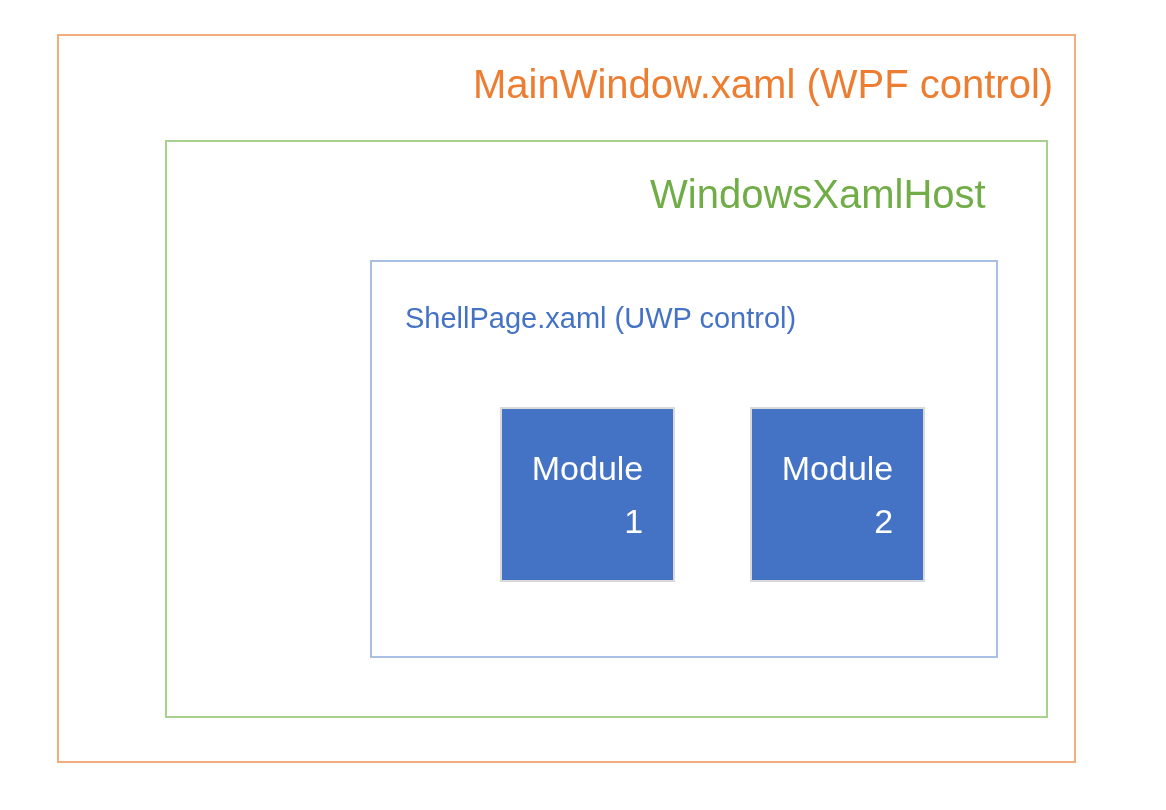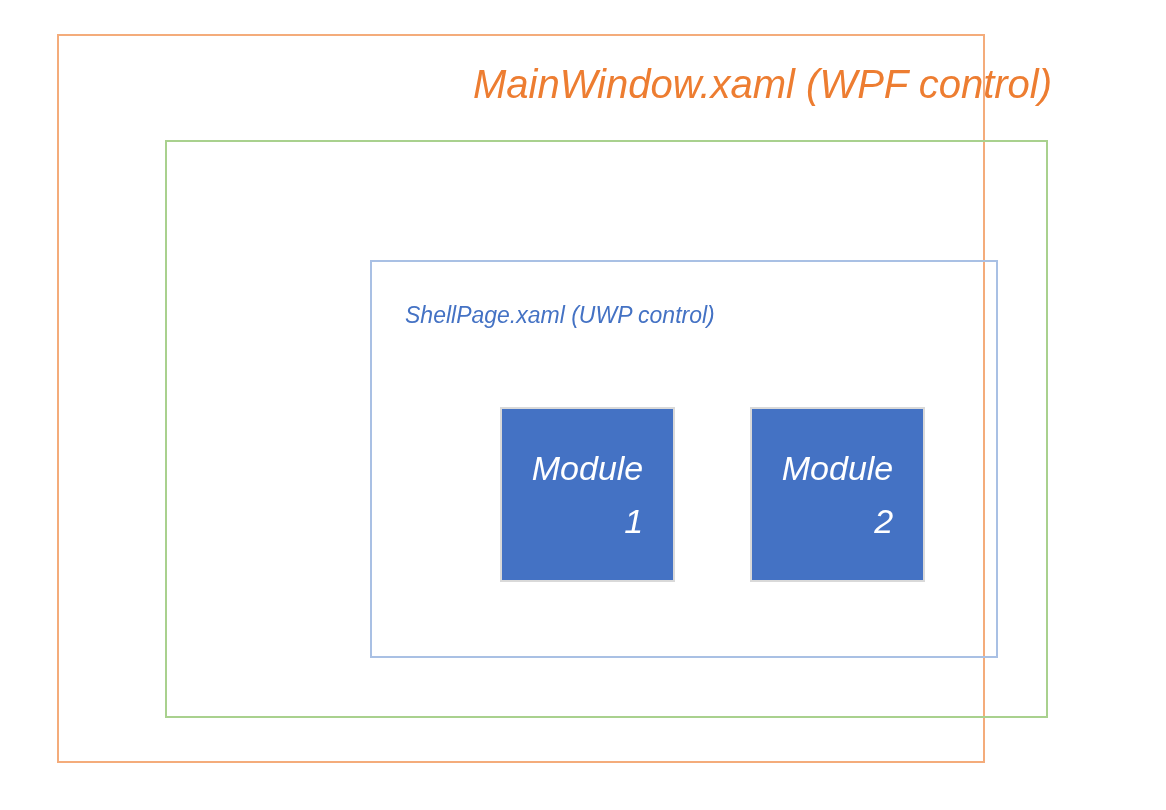--- a/index.html
+++ b/index.html
@@ -15,23 +15,22 @@
     font-family: "Liberation Sans", sans-serif;
     overflow: hidden;
   }
   .frame {
     position: absolute;
     box-sizing: border-box;
     background: transparent;
   }
   #mainwindow-box {
     left: 57px; top: 34px;
-    width: 928px; height: 729px;
+    width: 1019px; height: 729px;
     border: 2px solid #F4AC7B;
-    font-style: italic;
   }
   #xamlhost-box {
     left: 106px; top: 104px;
     width: 883px; height: 578px;
     border: 2px solid #A9D18E;
   }
   #shellpage-box {
     left: 203px; top: 118px;
     width: 628px; height: 398px;
     border: 2px solid #A9C0E4;
@@ -46,21 +45,21 @@
     font-size: 40px;
     color: #ED7D31;
   }
   #xamlhost-label {
     left: 483px; top: 30px;
     font-size: 40px;
     color: #70AD47;
   }
   #shellpage-label {
     left: 33px; top: 41px;
-    font-size: 23px;
+    font-size: 29px;
     color: #4472C4;
   }
   .module-box {
     position: absolute;
     box-sizing: border-box;
     width: 175px; height: 175px;
     top: 145px;
     background: #4472C4;
     border: 2px solid #D9D9D9;
     display: flex;
@@ -78,20 +77,21 @@
 <body>
 
 <div id="canvas">
 
   <div id="mainwindow-box" class="frame">
 
     <div id="mainwindow-label" class="box-label">MainWindow.xaml (WPF control)</div>
 
     <div id="xamlhost-box" class="frame">
 
+      <div id="xamlhost-label" class="box-label">WindowsXamlHost</div>
 
       <div id="shellpage-box" class="frame">
 
         <div id="shellpage-label" class="box-label">ShellPage.xaml (UWP control)</div>
 
         <div id="module-1-box" class="module-box">
           <div>
             <span>Module</span><br>
             <span>1</span>
           </div>

